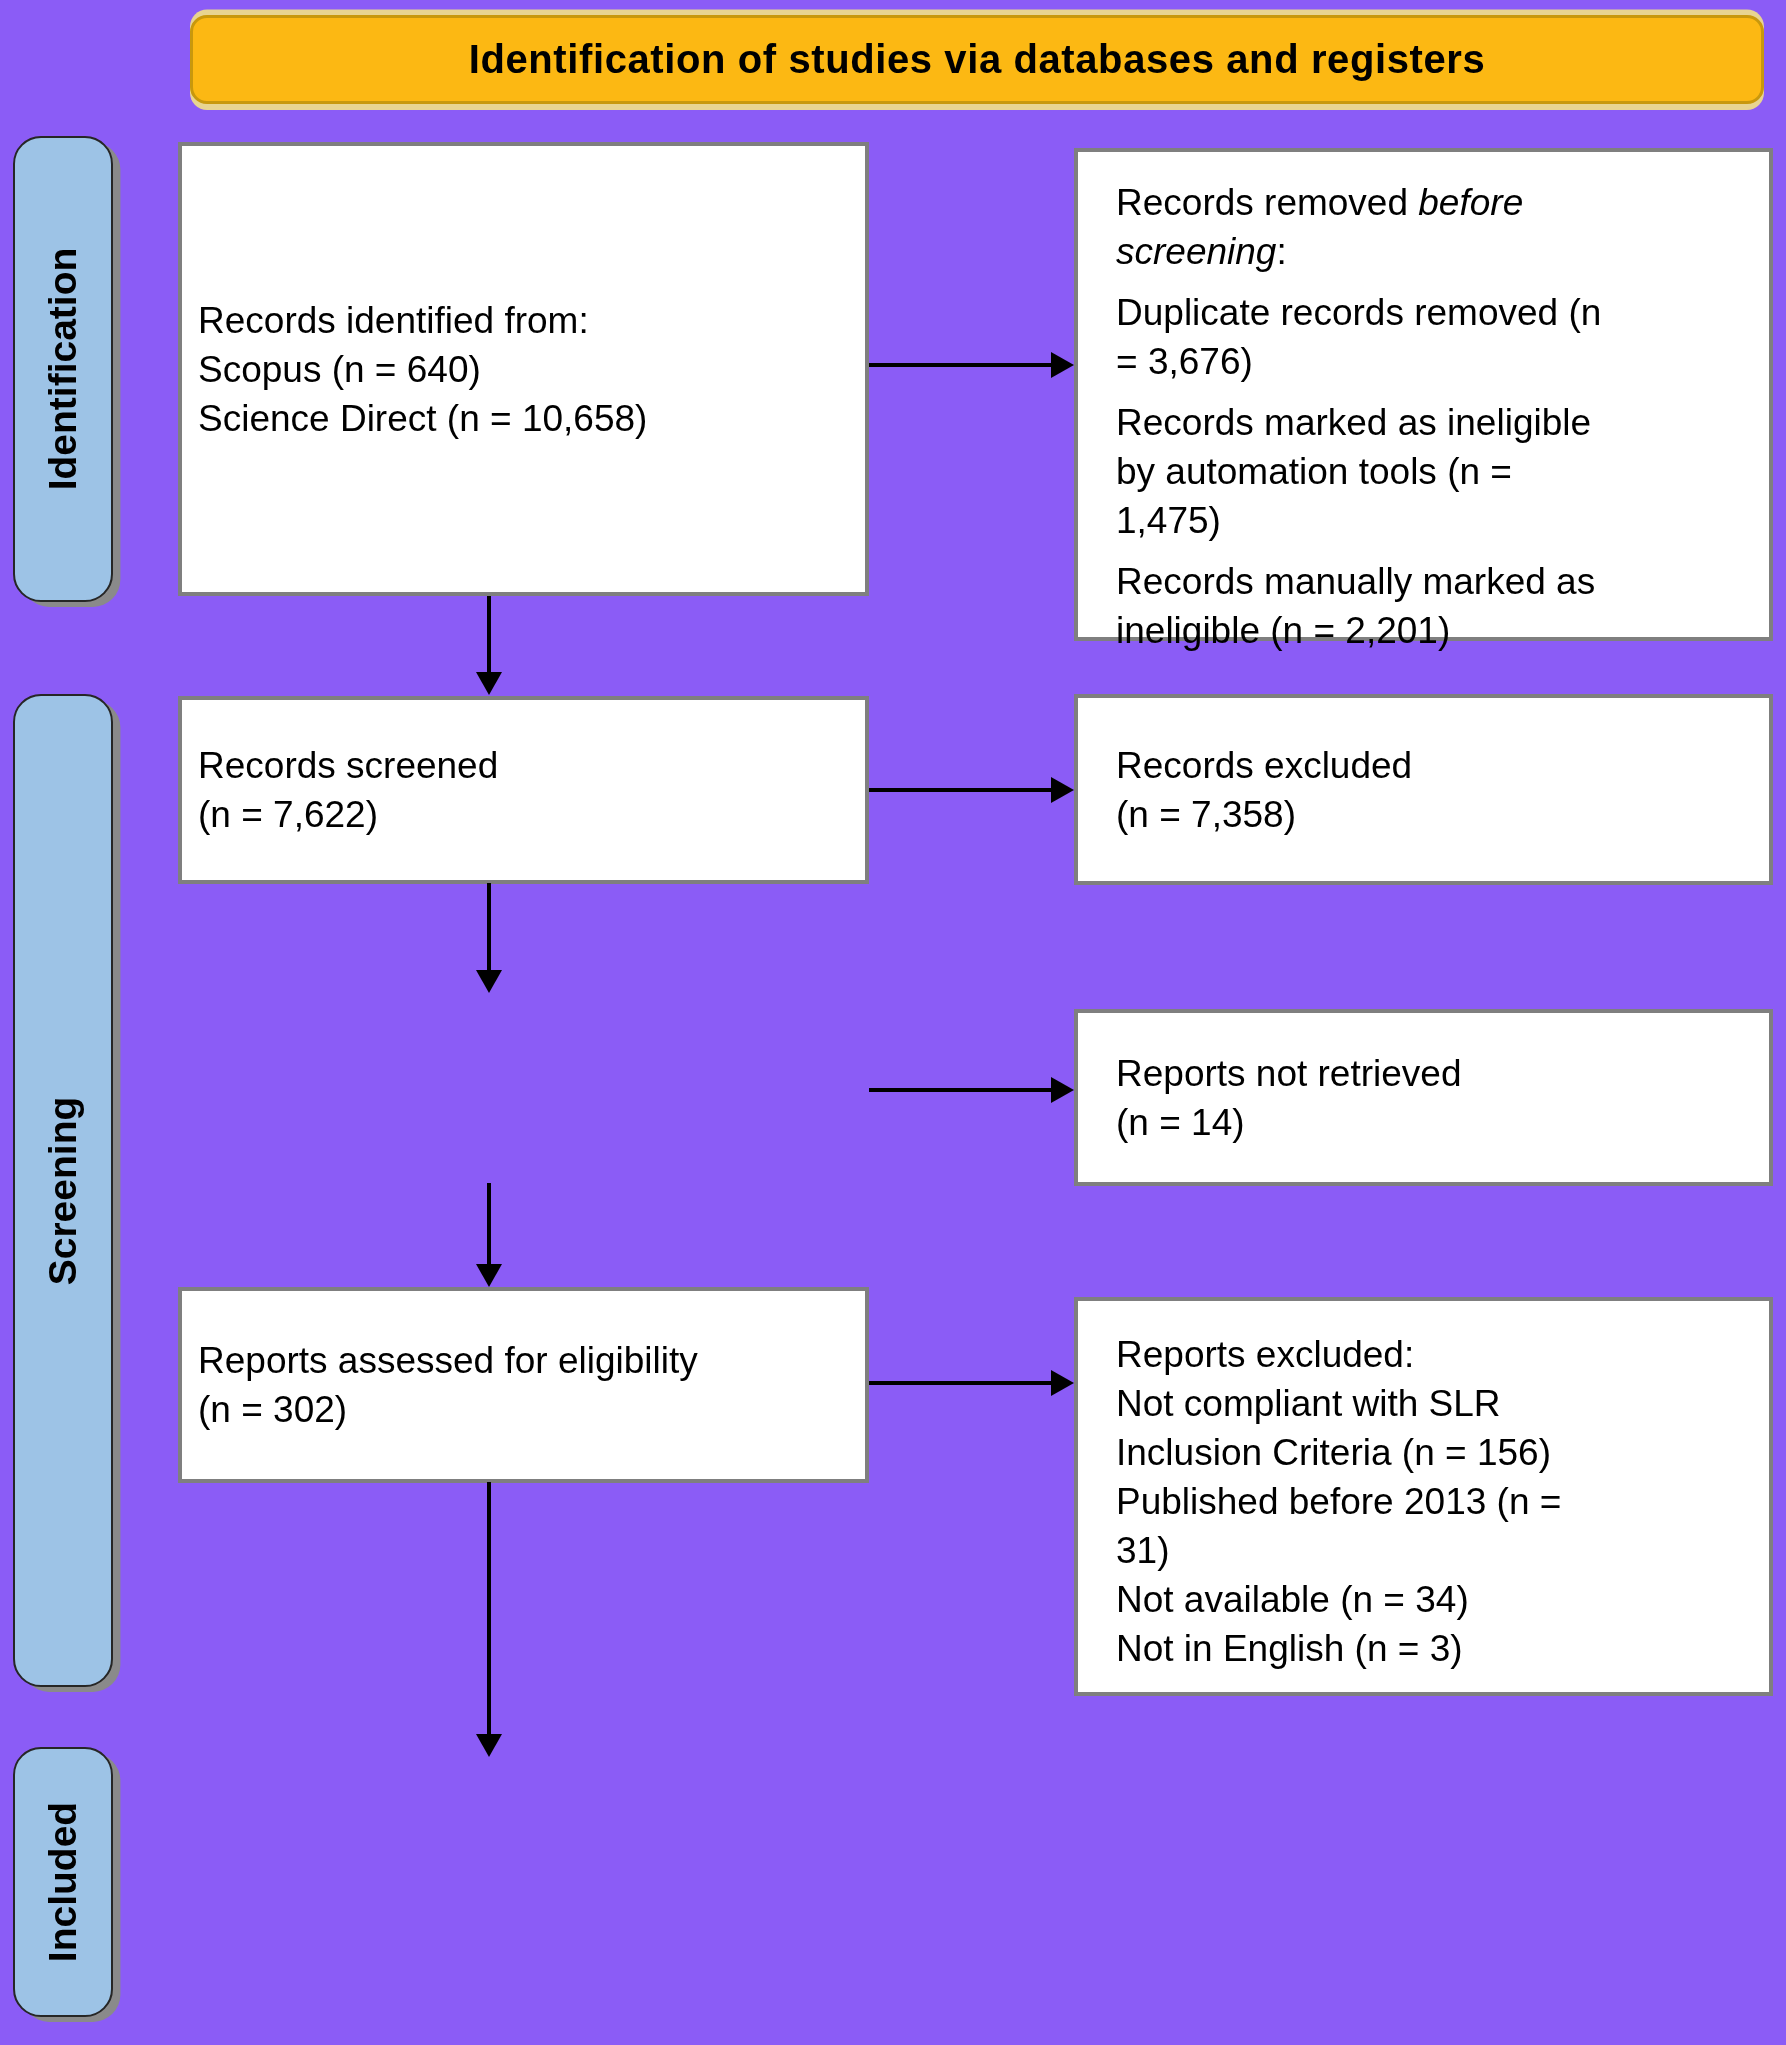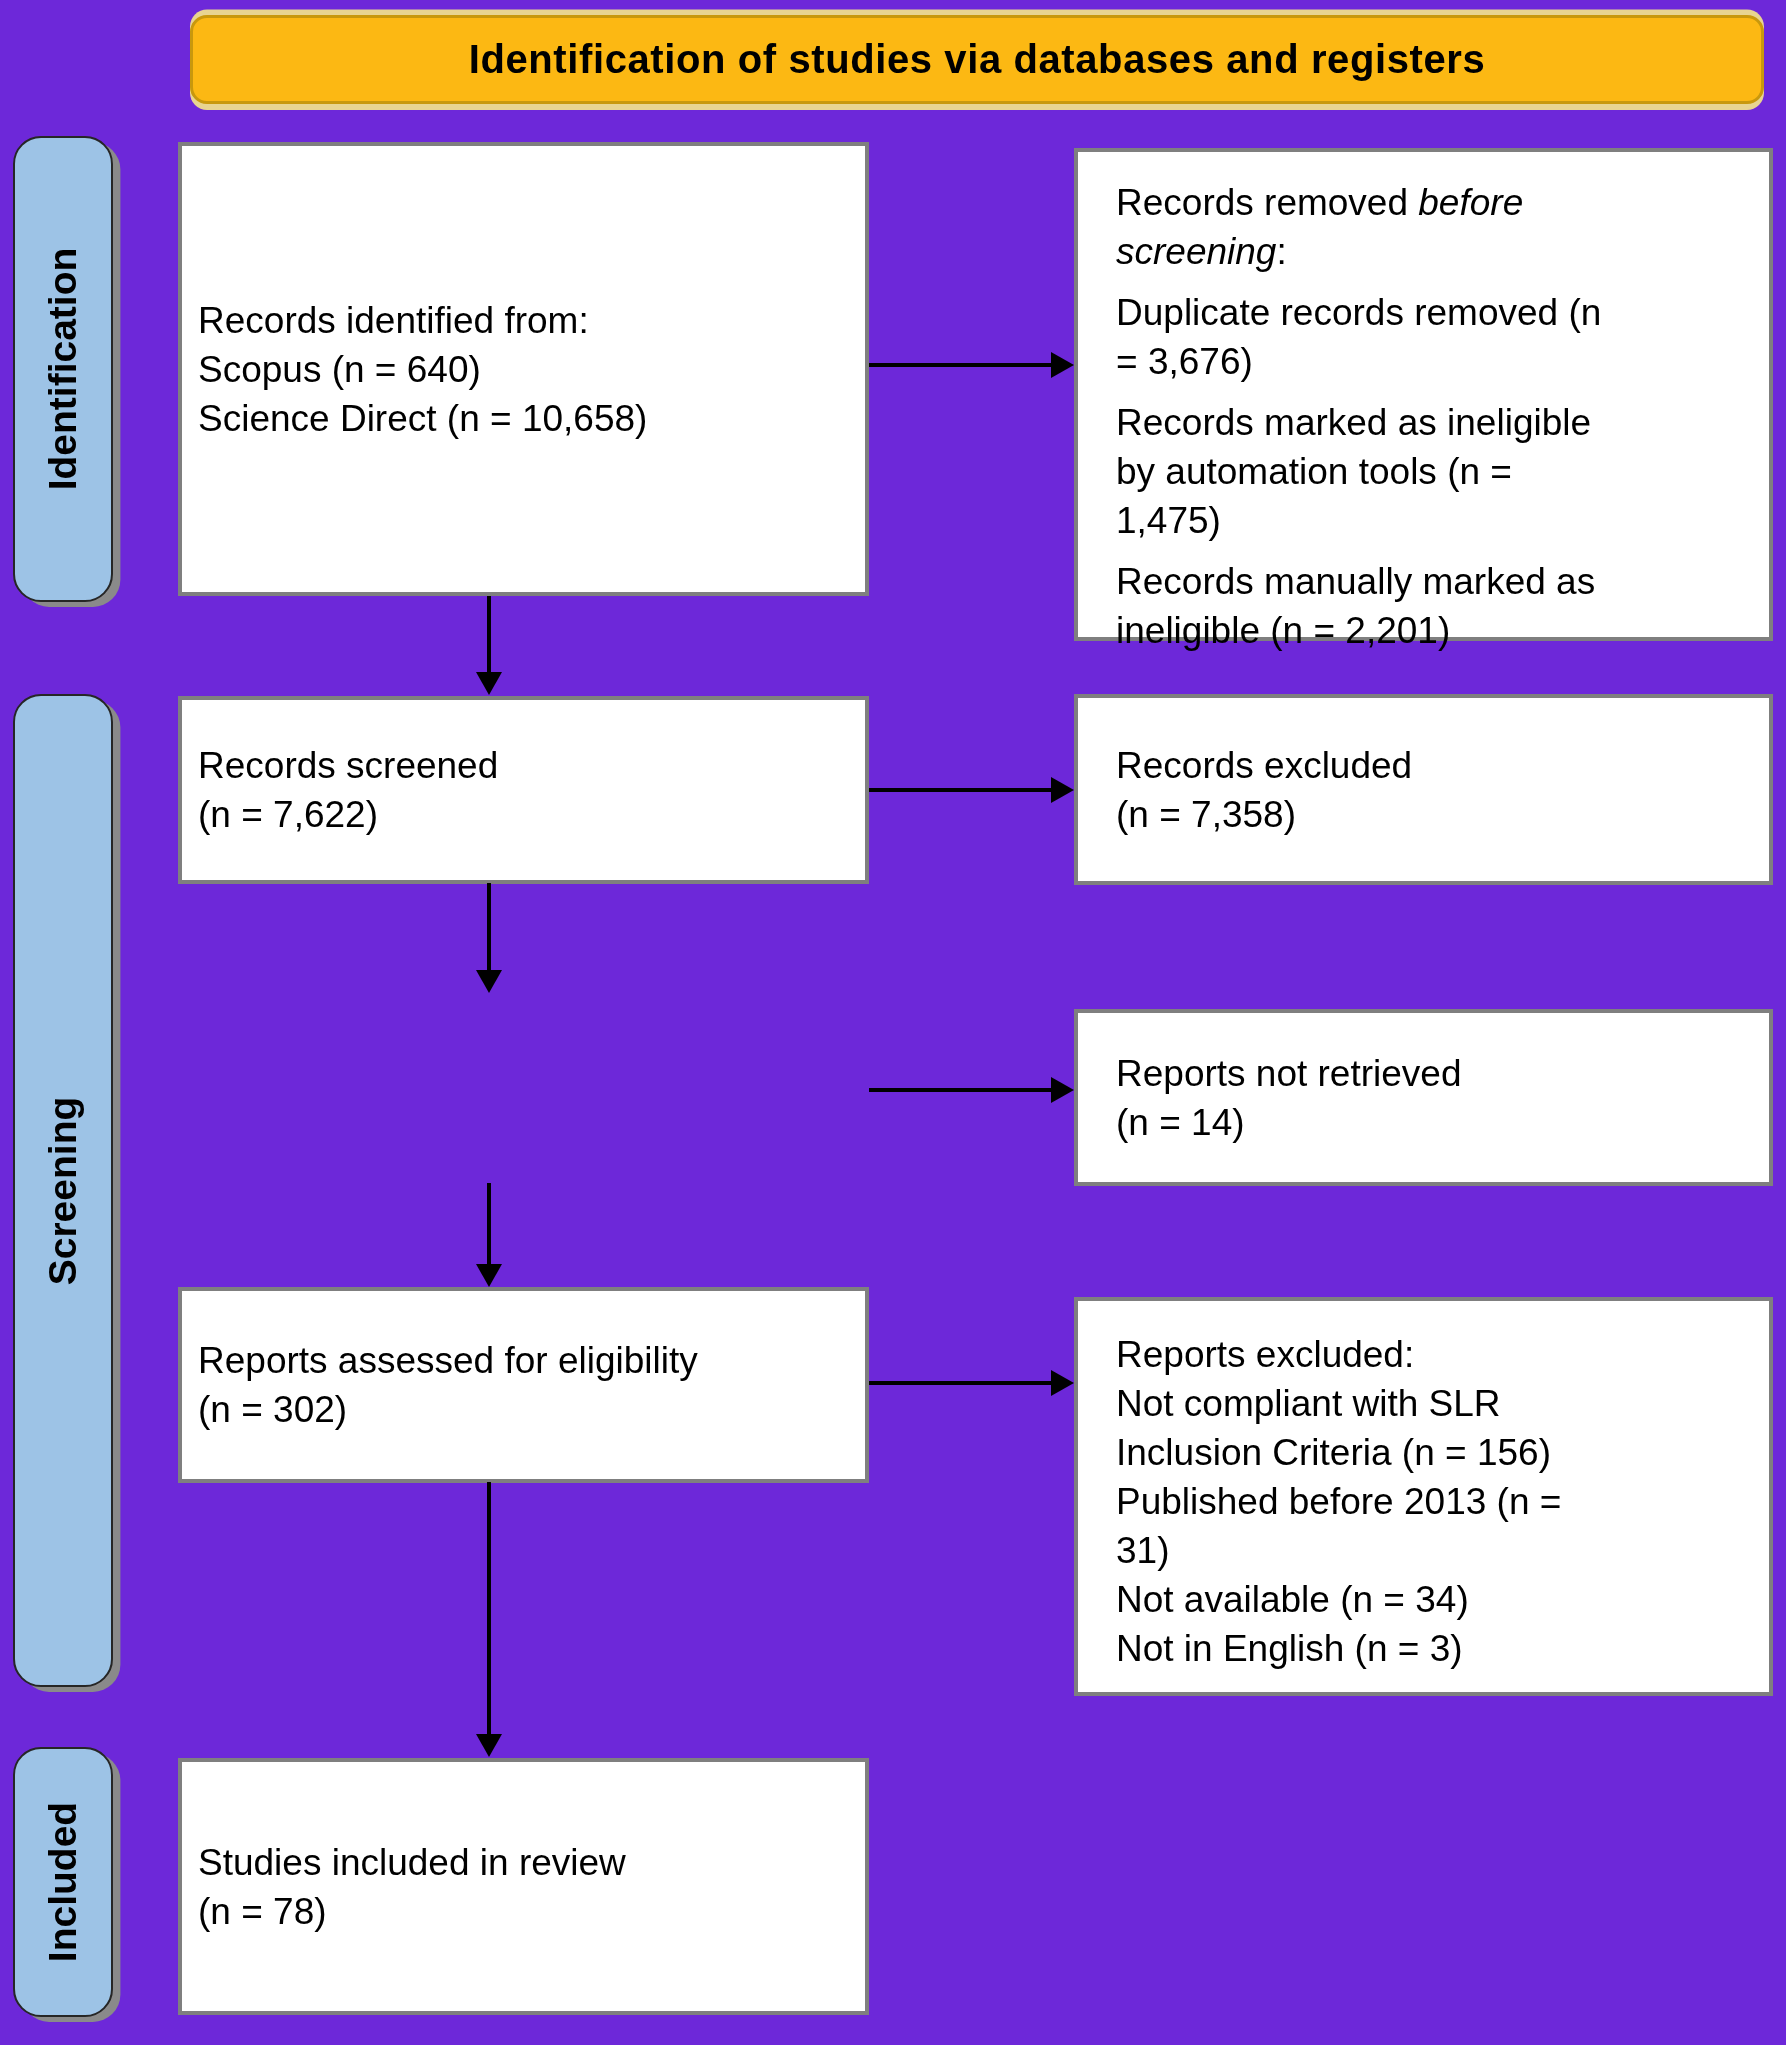--- a/index.html
+++ b/index.html
@@ -1,19 +1,19 @@
 <!DOCTYPE html>
 <html style="font-size:9.8px"><head>
 <meta charset="utf-8">
 <style>
   html,body{margin:0;padding:0;background:#ffffff;}
   #canvas{
     position:relative;
     width:1786px;height:2046px;
-    background:#6d28d9;
+    background:#8b5cf6;
     font-family:"Liberation Sans", sans-serif;
     color:#000;
   }
   
   .banner{
     position:absolute;left:190px;top:15.3px;width:1574px;height:89px;
     background:#FCB813;
     border:3.7px solid #C8980D;
     border-radius:17px;
     box-shadow:0 6.1px 0 #E8D491, 0 -5.5px 0 #E8D491;
@@ -139,24 +139,20 @@
   <div class="fbox col-right pad-r indent-items-b" id="box-reports-excluded">
     <div style="margin-left:0;">Reports excluded:</div>
     <div style="margin-left:0;">
         <div class="rb4-item">Not compliant with SLR Inclusion Criteria (n = 156)</div>
         <div class="rb4-item">Published before 2013 (n = 31)</div>
         <div class="rb4-item">Not available (n = 34)</div>
         <div class="rb4-item">Not in English (n = 3)</div>
       </div>
   </div>
 
-  <div class="fbox col-left center-v pad-l" id="box-included">
-    <div>Studies included in review</div>
-    <div>(n = 78)</div>
-  </div>
 
   <div class="vline" style="top:596px;height:78px;"></div>
   <div class="vhead" style="top:672px;"></div>
 
   <div class="vline" style="top:883px;height:88px;"></div>
   <div class="vhead" style="top:970px;"></div>
 
   <div class="vline" style="top:1183px;height:82px;"></div>
   <div class="vhead" style="top:1264px;"></div>
 

